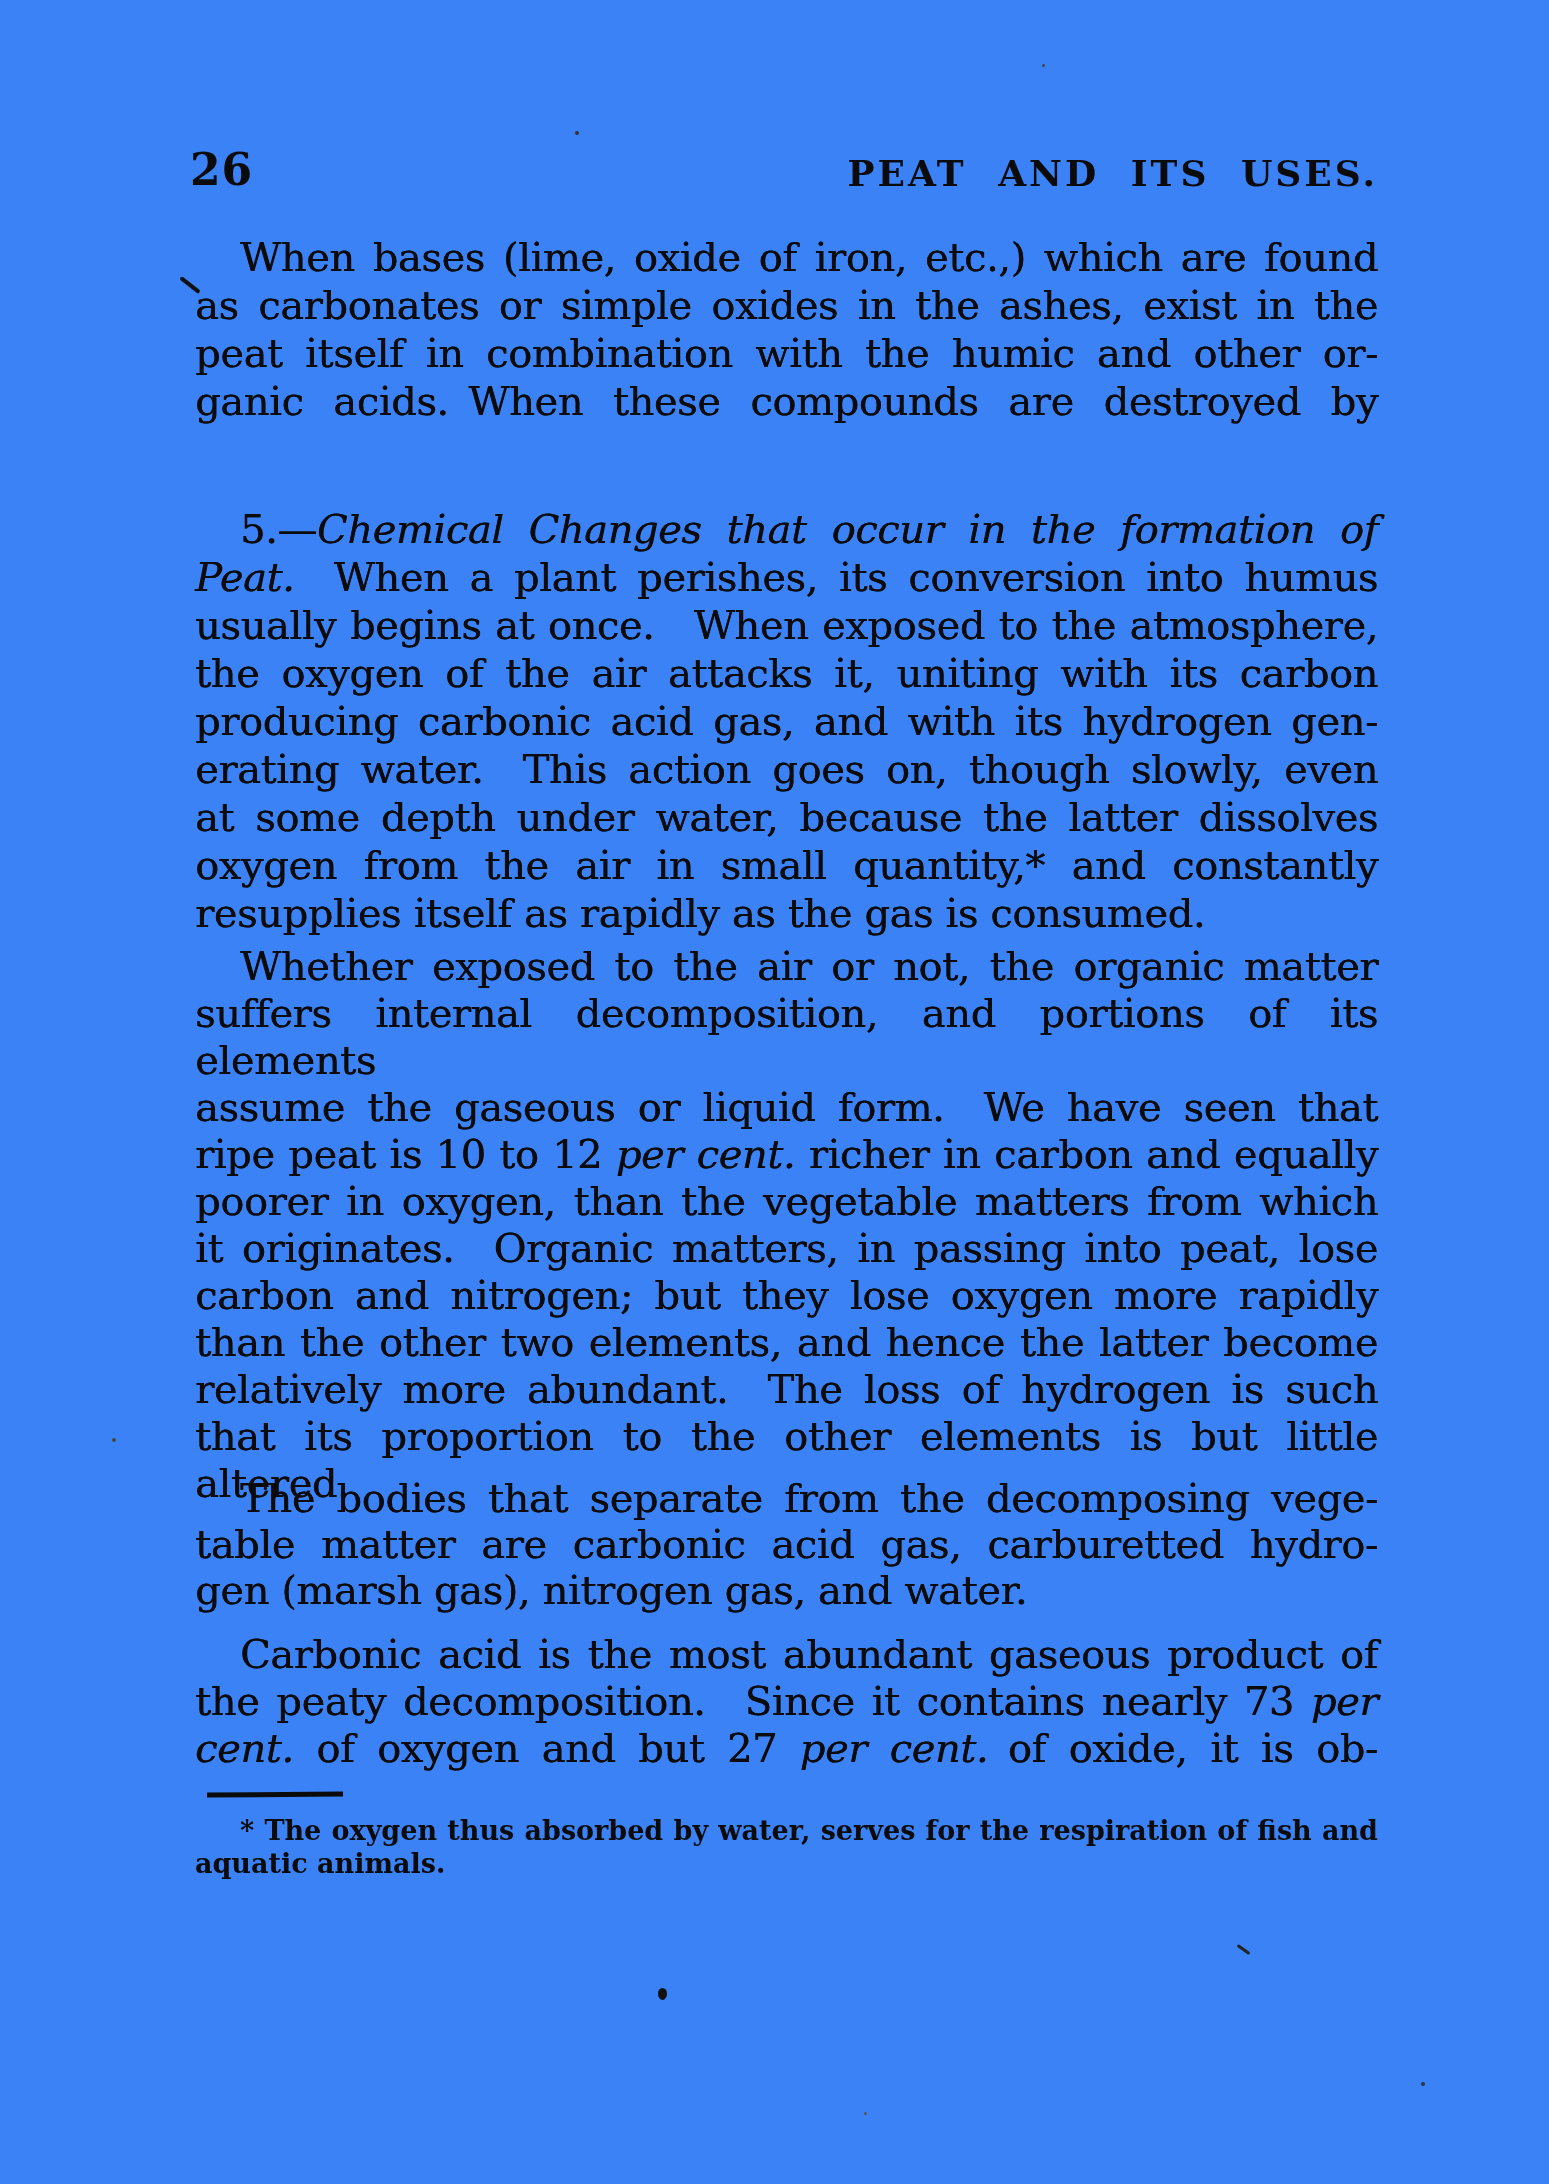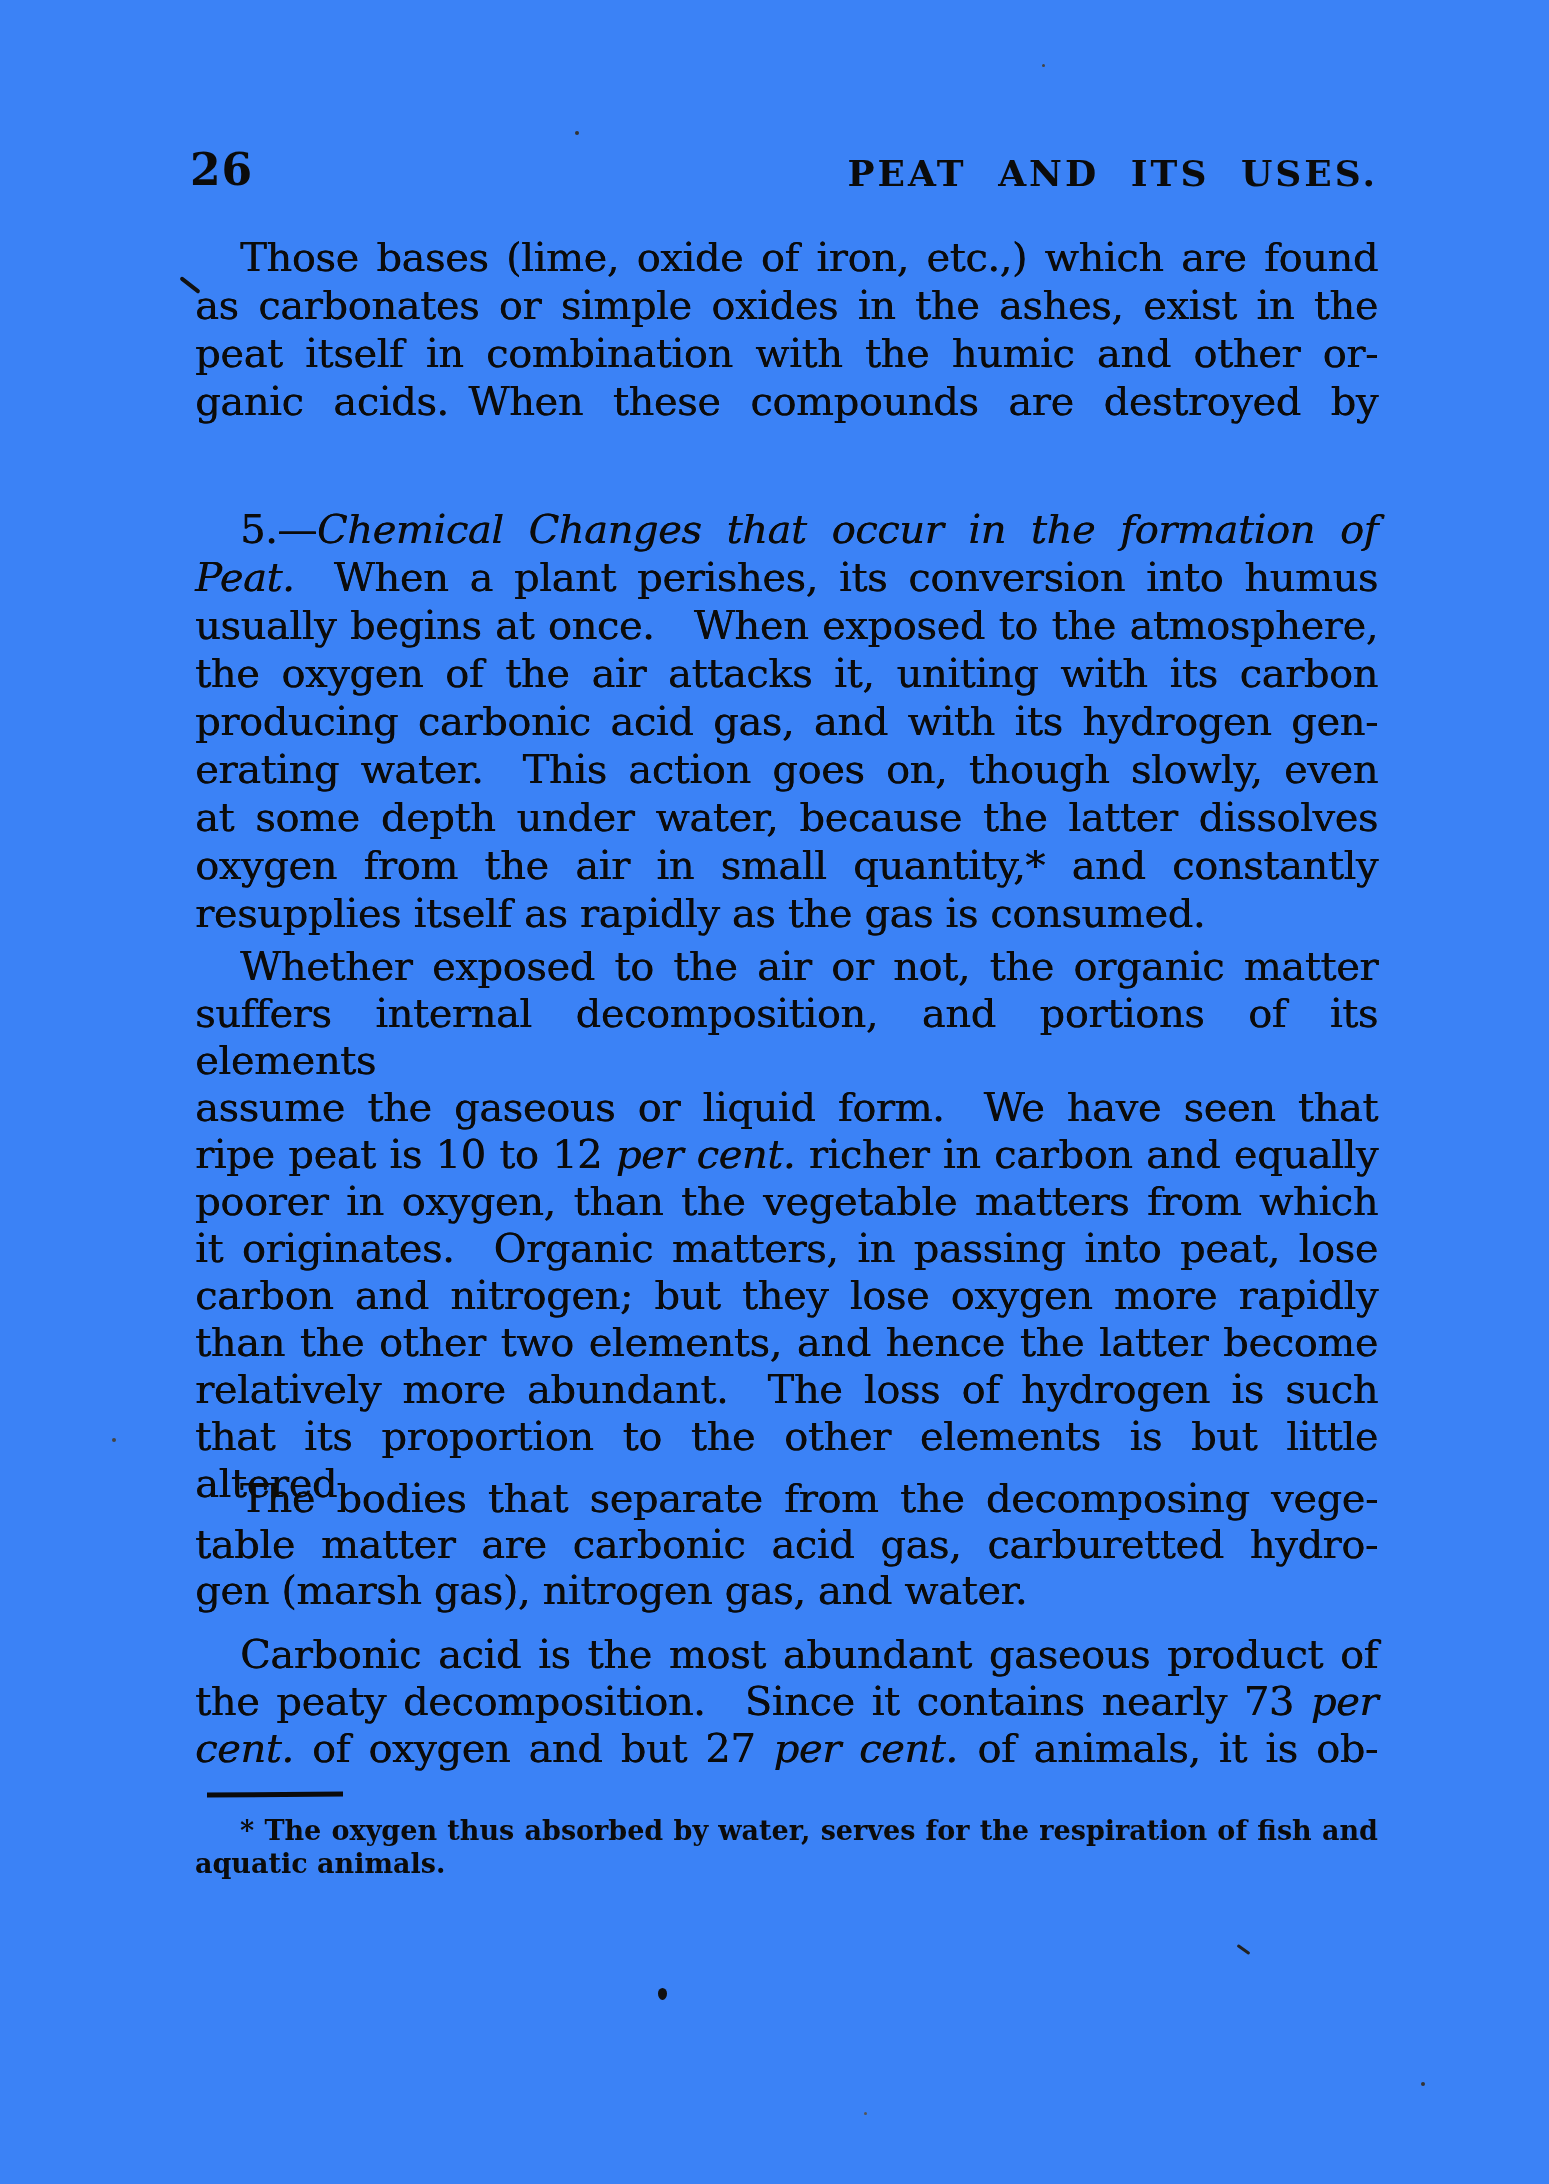--- a/index.html
+++ b/index.html
@@ -103,21 +103,21 @@
 </head>
 <body>
 
 <div id="page">
 
   <div id="page-number">26</div>
 
   <div id="running-title">PEAT AND ITS USES.</div>
 
   <div id="para-1" class="para">
-      <div class="line indent"><span>Those bases (lime, oxide of iron, etc.,) which are found</span></div>
+      <div class="line indent"><span>When bases (lime, oxide of iron, etc.,) which are found</span></div>
       <div class="line"><span>as carbonates or simple oxides in the ashes, exist in the</span></div>
       <div class="line"><span>peat itself in combination with the humic and other or-</span></div>
       <div class="line"><span>ganic acids. When these compounds are destroyed by</span></div>
     </div>
 
   <div id="para-2" class="para">
       <div class="line indent"><span>5.—</span><span class="italic">Chemical Changes that occur in the formation of</span></div>
       <div class="line"><span class="italic">Peat.</span><span>  When a plant perishes, its conversion into humus</span></div>
       <div class="line"><span>usually begins at once.  When exposed to the atmosphere,</span></div>
       <div class="line"><span>the oxygen of the air attacks it, uniting with its carbon</span></div>
@@ -144,21 +144,21 @@
 
   <div id="para-4" class="para">
       <div class="line indent"><span>The bodies that separate from the decomposing vege-</span></div>
       <div class="line"><span>table matter are carbonic acid gas, carburetted hydro-</span></div>
       <div class="line flush"><span>gen (marsh gas), nitrogen gas, and water.</span></div>
     </div>
 
   <div id="para-5" class="para">
       <div class="line indent"><span>Carbonic acid is the most abundant gaseous product of</span></div>
       <div class="line"><span>the peaty decomposition.  Since it contains nearly 73 </span><span class="italic">per</span></div>
-      <div class="line"><span class="italic">cent.</span><span> of oxygen and but 27 </span><span class="italic">per cent.</span><span> of animals, it is ob-</span></div>
+      <div class="line"><span class="italic">cent.</span><span> of oxygen and but 27 </span><span class="italic">per cent.</span><span> of oxide, it is ob-</span></div>
     </div>
 
   <div id="footnote-rule"></div>
 
   <div id="footnote" class="para">
       <div class="line indent"><span>* The oxygen thus absorbed by water, serves for the respiration of fish and</span></div>
       <div class="line flush"><span>aquatic animals.</span></div>
     </div>
 
   <div class="speckle" id="mark-grave"></div>

